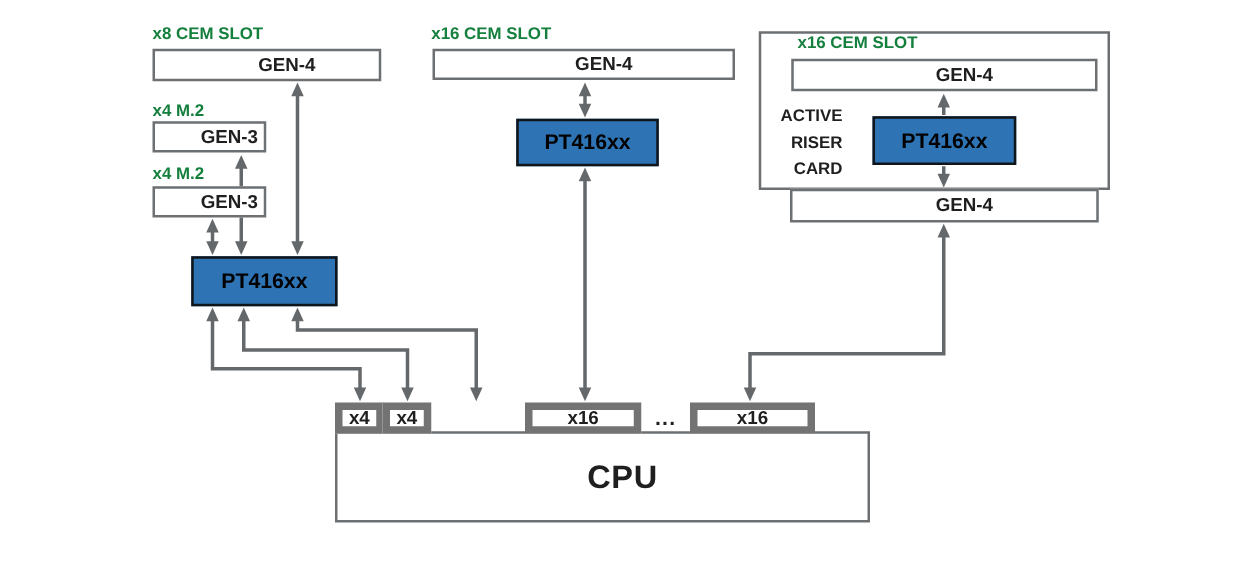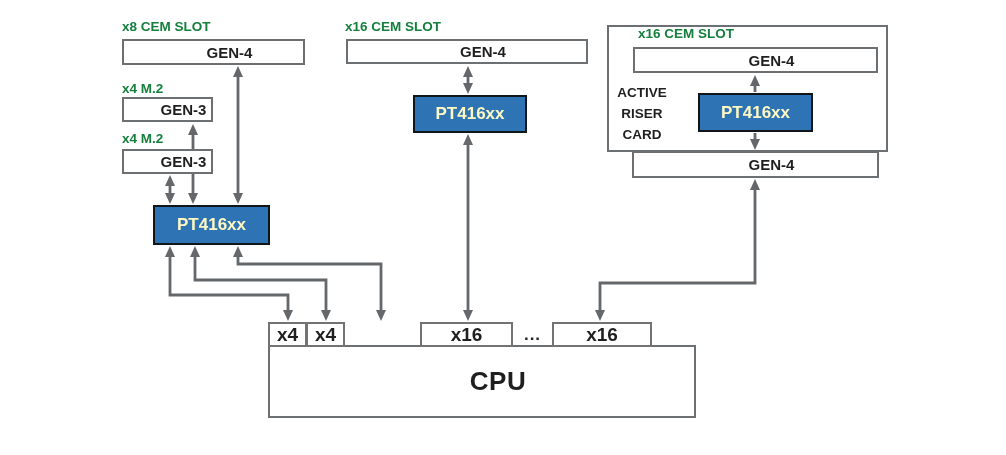--- a/index.html
+++ b/index.html
@@ -16,33 +16,33 @@
     border:2px solid #6c7073;display:flex;align-items:center;justify-content:center;
     font-size:15px;font-weight:bold;color:#1f1f1f;z-index:2;padding-left:32px;
   }
   .outer{
     position:absolute;box-sizing:border-box;background:transparent;
     border:2px solid #6c7073;z-index:1;
   }
   .blue{
     position:absolute;box-sizing:border-box;background:#2e74b5;
     border:2px solid #10151a;display:flex;align-items:center;justify-content:center;
-    font-size:17px;font-weight:bold;color:#fef9c3;z-index:3;
+    font-size:17px;font-weight:bold;color:#000000;z-index:3;
   }
   .port{
     position:absolute;box-sizing:border-box;background:#ffffff;
-    border:2px solid #737373;display:flex;align-items:center;justify-content:center;
-    font-size:19px;font-weight:bold;color:#1f1f1f;z-index:3;
+    border:6px solid #737373;display:flex;align-items:center;justify-content:center;
+    font-size:15px;font-weight:bold;color:#1f1f1f;z-index:3;
   }
   .dots{
     position:absolute;z-index:3;display:flex;align-items:center;justify-content:center;
     font-size:17px;font-weight:bold;color:#1f1f1f;letter-spacing:1px;
   }
   .riser-card-label{
-    position:absolute;z-index:2;text-align:center;font-size:13.5px;font-weight:bold;
+    position:absolute;z-index:2;text-align:right;font-size:13.5px;font-weight:bold;
     color:#1f1f1f;line-height:21px;
   }
   #cpu-box{font-size:26px;letter-spacing:0.5px;}
   #arrow-layer{position:absolute;left:0;top:0;z-index:6;pointer-events:none;}
 </style>
 </head>
 <body>
 
 <div id="canvas">
 

